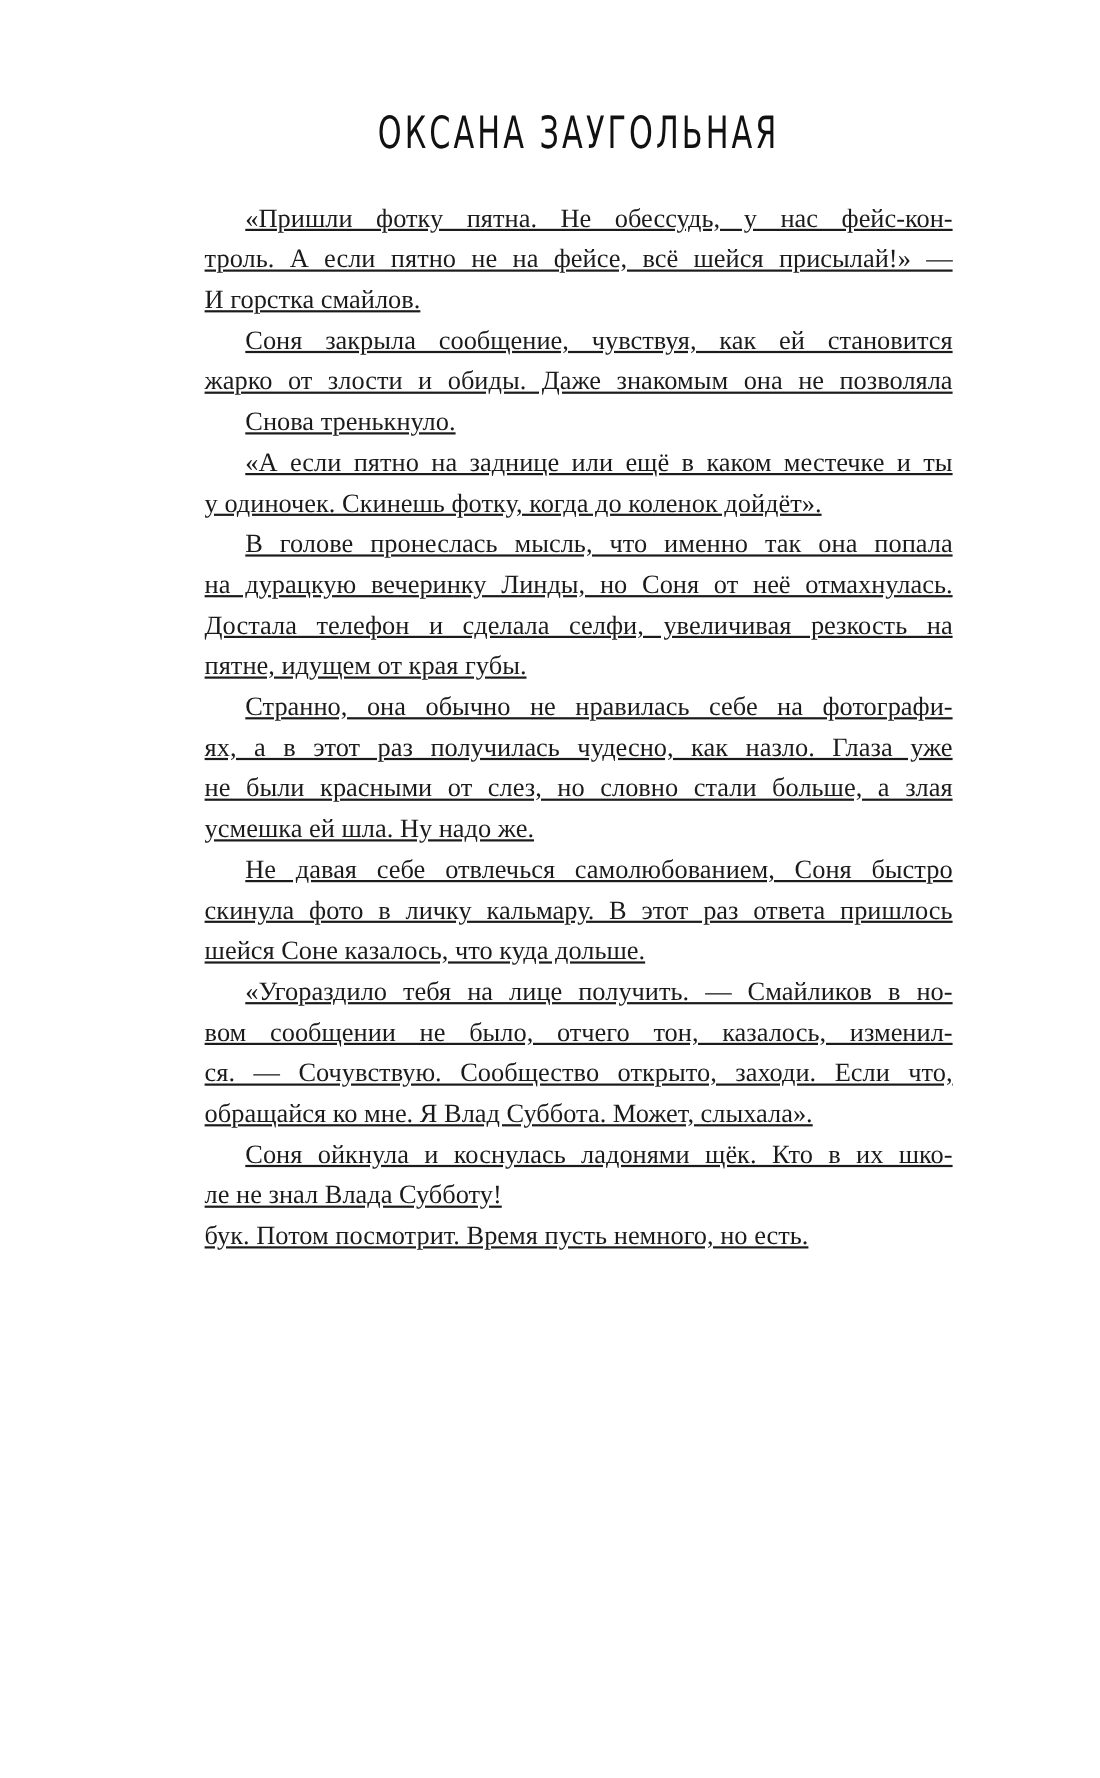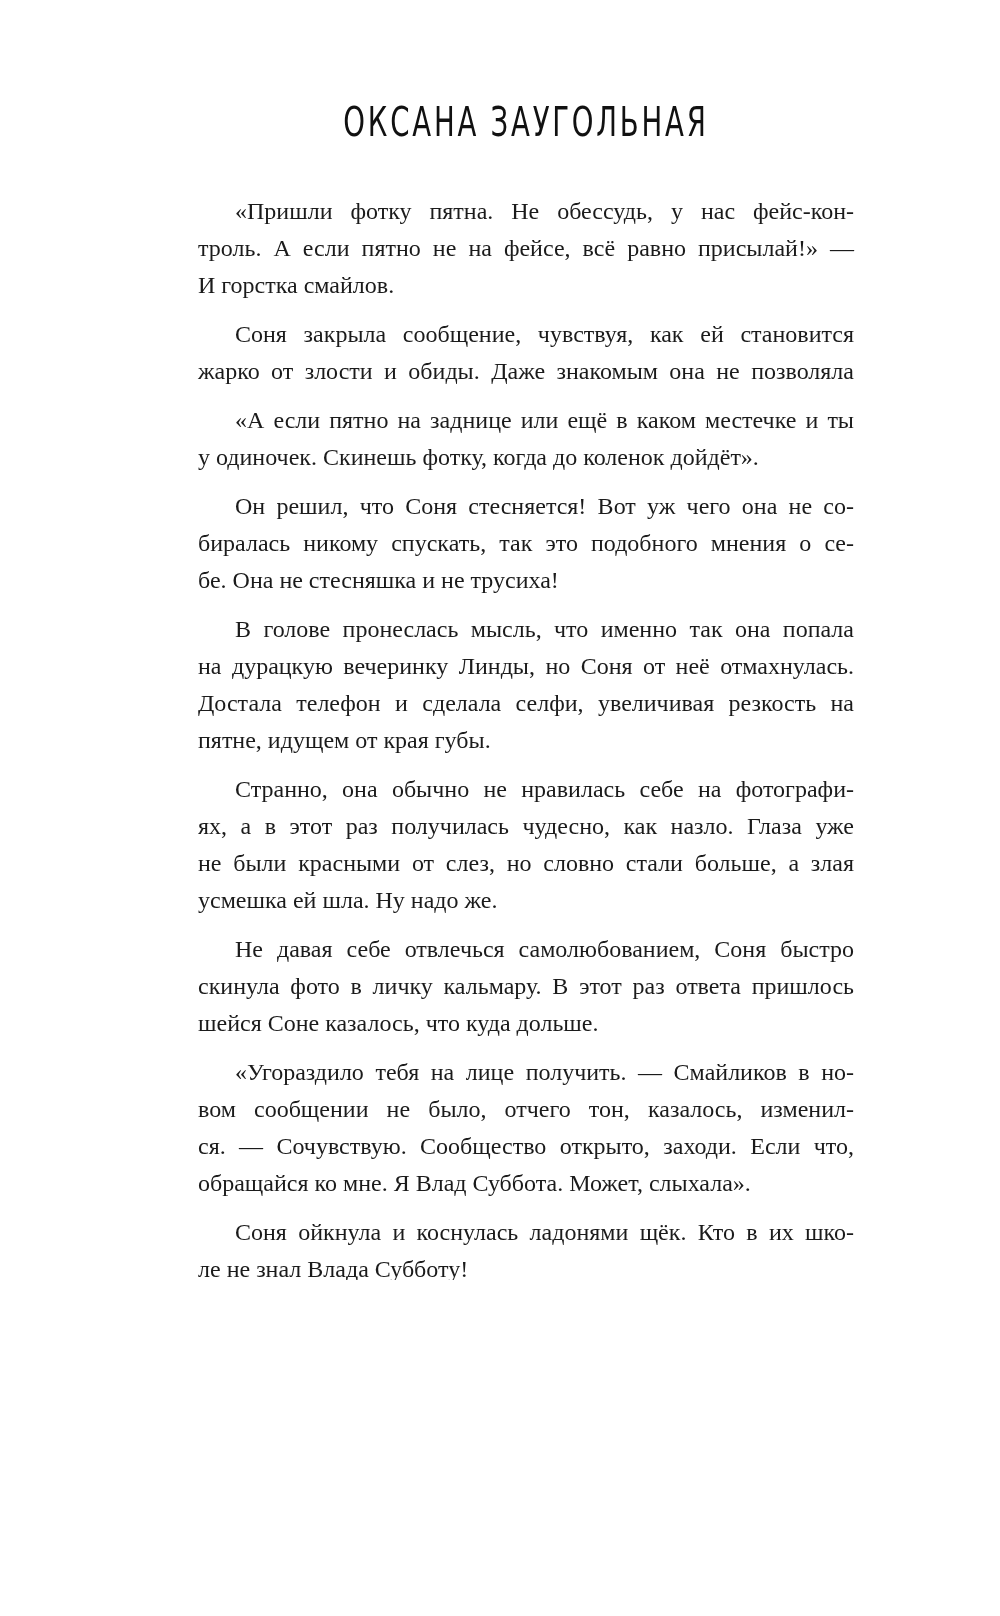--- a/index.html
+++ b/index.html
@@ -36,52 +36,50 @@
     transform-origin: center top;
   }
   .body-text {
     position: absolute;
     left: 0;
     top: 181px;
     width: 680px;
     font-size: 24px;
     line-height: 37px;
   }
-  .para { margin: 12px; }
+  .para { margin: 0; text-decoration: underline; }
   .line {
     text-align: justify;
     text-align-last: justify;
   }
   .line.last { text-align-last: left; }
   .line.first { text-indent: 37px; }
 </style>
 </head>
 <body>
 
 <div class="page">
   <div class="text-col">
     <h1 class="author-heading">Оксана Заугольная</h1>
     <div class="body-text">
         <div class="para">
           <div class="line first">«Пришли фотку пятна. Не обессудь, у нас фейс-кон-</div>
-          <div class="line">троль. А если пятно не на фейсе, всё равно присылай!» —</div>
+          <div class="line">троль. А если пятно не на фейсе, всё шейся присылай!» —</div>
           <div class="line last">И горстка смайлов.</div>
         </div>
         <div class="para">
           <div class="line first">Соня закрыла сообщение, чувствуя, как ей становится</div>
           <div class="line">жарко от злости и обиды. Даже знакомым она не позволяла</div>
         </div>
         <div class="para">
+          <div class="line first last">Снова тренькнуло.</div>
+        </div>
+        <div class="para">
           <div class="line first">«А если пятно на заднице или ещё в каком местечке и ты</div>
           <div class="line last">у одиночек. Скинешь фотку, когда до коленок дойдёт».</div>
-        </div>
-        <div class="para">
-          <div class="line first">Он решил, что Соня стесняется! Вот уж чего она не со-</div>
-          <div class="line">биралась никому спускать, так это подобного мнения о се-</div>
-          <div class="line last">бе. Она не стесняшка и не трусиха!</div>
         </div>
         <div class="para">
           <div class="line first">В голове пронеслась мысль, что именно так она попала</div>
           <div class="line">на дурацкую вечеринку Линды, но Соня от неё отмахнулась.</div>
           <div class="line">Достала телефон и сделала селфи, увеличивая резкость на</div>
           <div class="line last">пятне, идущем от края губы.</div>
         </div>
         <div class="para">
           <div class="line first">Странно, она обычно не нравилась себе на фотографи-</div>
           <div class="line">ях, а в этот раз получилась чудесно, как назло. Глаза уже</div>

